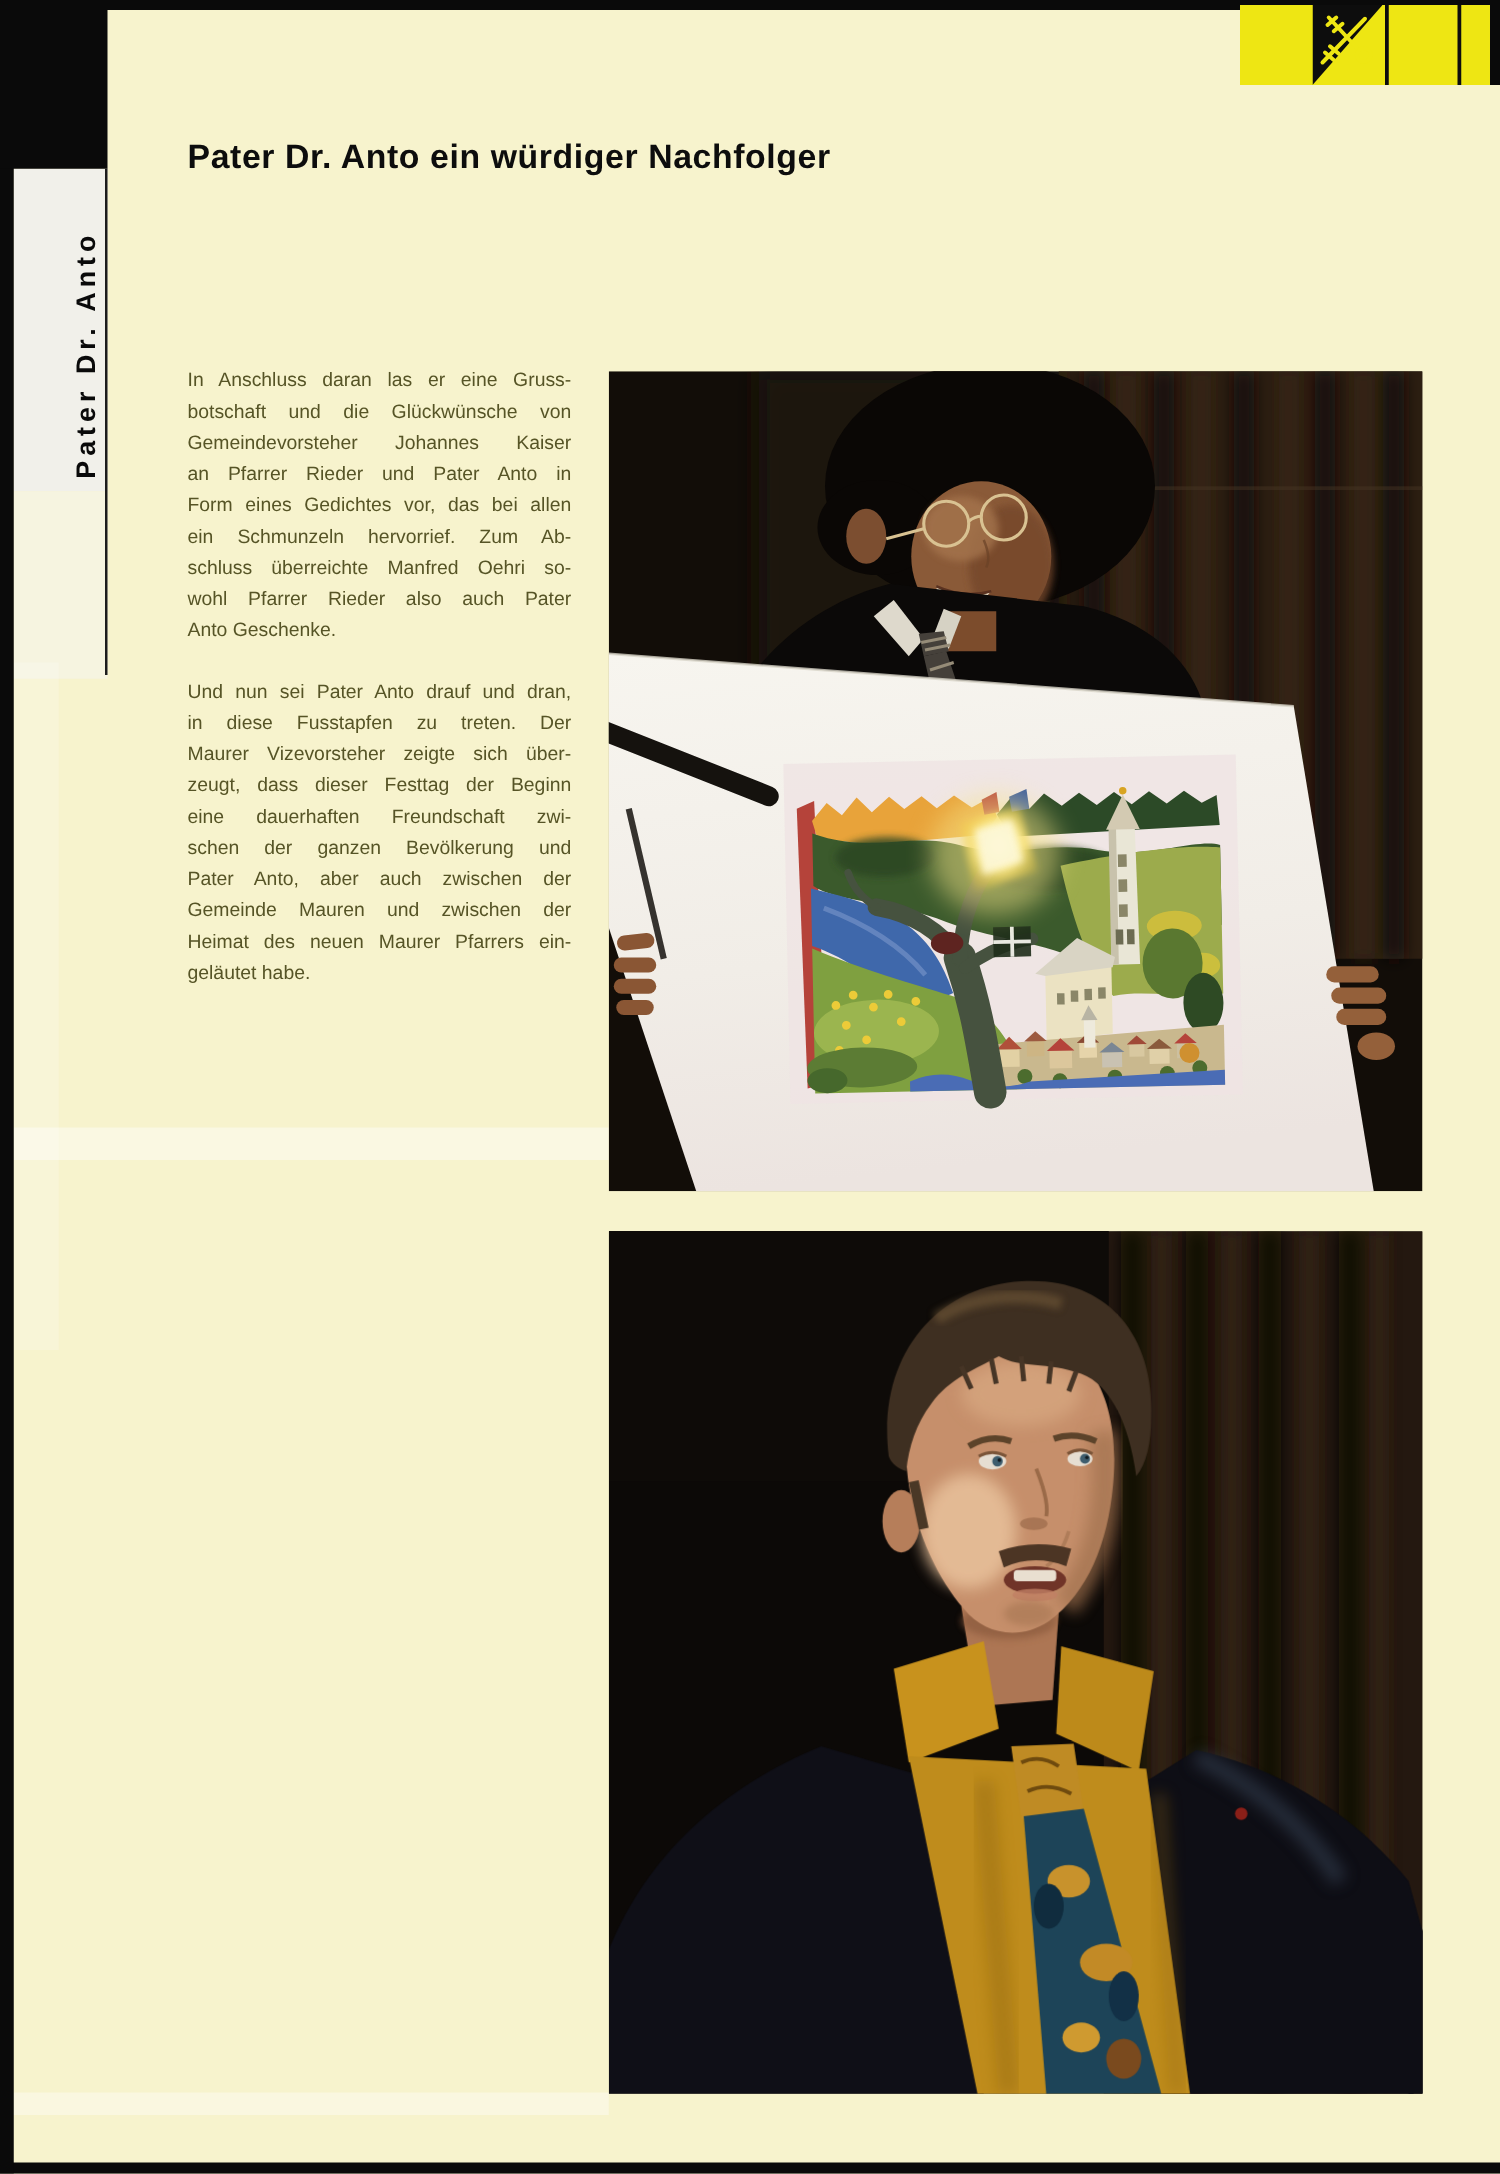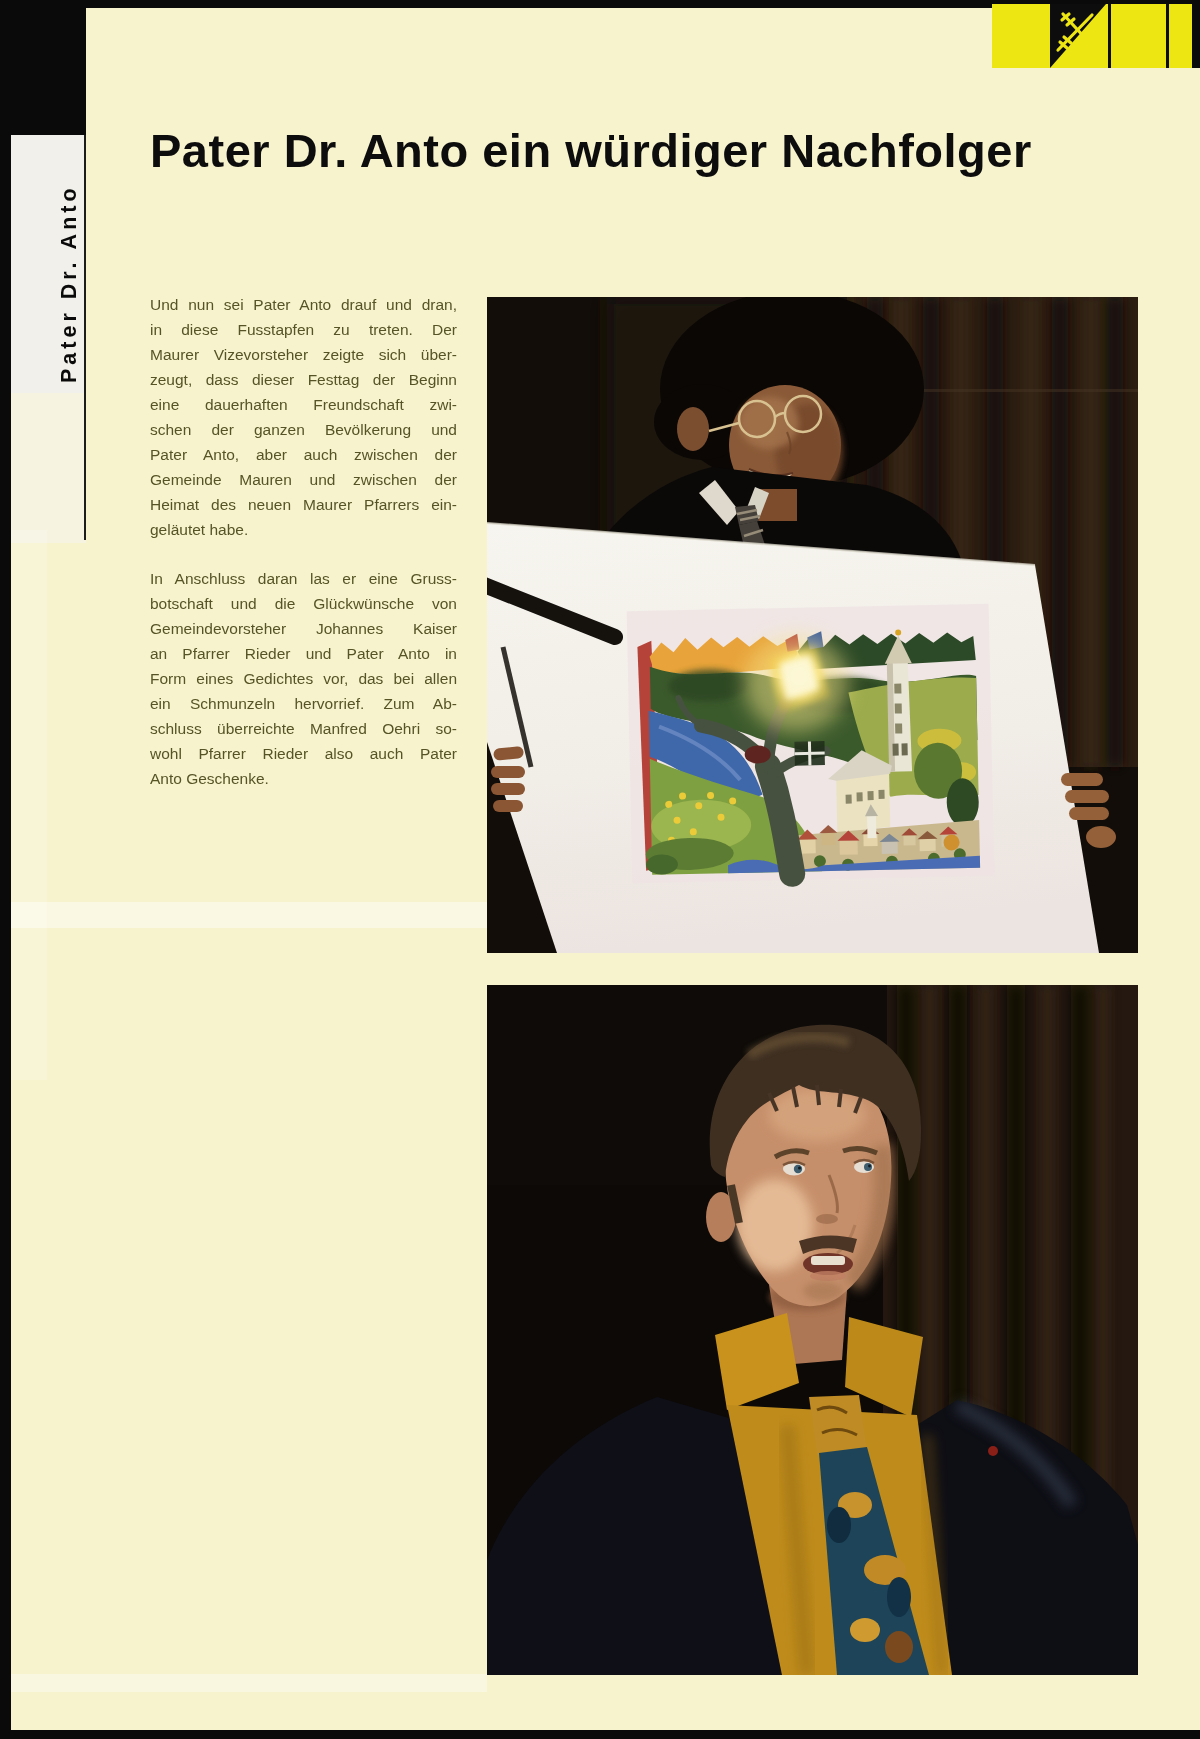--- a/index.html
+++ b/index.html
@@ -43,21 +43,21 @@
 
   
   .tab{position:absolute;left:992px;top:4px;width:200px;height:64px;background:var(--accent);}
   .tab .tri{position:absolute;left:58px;top:0;width:56px;height:64px;}
   .tab .div1{position:absolute;left:116px;top:0;width:3px;height:64px;background:#0d0d0d;}
   .tab .div2{position:absolute;left:174px;top:0;width:3px;height:64px;background:#0d0d0d;}
 
   
   .title{
     position:absolute;left:150px;top:92px;width:980px;
-    font-size:47px;font-weight:bold;letter-spacing:.5px;
+    font-size:27px;font-weight:bold;letter-spacing:.5px;
     color:var(--title-ink);
     white-space:nowrap;
   }
 
   
   .text-column{position:absolute;left:150px;top:292px;width:307px;color:var(--body-ink);}
   .para{font-size:15.5px;line-height:25px;}
   .para + .para{margin-top:24px;}
   .para:nth-child(3){margin-top:195px;}
   .line{text-align:justify;text-align-last:justify;}
@@ -102,41 +102,41 @@
     <div class="div1"></div>
     <div class="div2"></div>
   </div>
 
   <div class="side-label">Pater Dr. Anto</div>
 
   <h1 class="title">Pater Dr. Anto ein würdiger Nachfolger</h1>
 
   <div class="text-column">
       <div class="para">
+        <div class="line">In Anschluss daran las er eine Gruss-</div>
+        <div class="line">botschaft und die Glückwünsche von</div>
+        <div class="line">Gemeindevorsteher Johannes Kaiser</div>
+        <div class="line">an Pfarrer Rieder und Pater Anto in</div>
+        <div class="line">Form eines Gedichtes vor, das bei allen</div>
+        <div class="line">ein Schmunzeln hervorrief. Zum Ab-</div>
+        <div class="line">schluss überreichte Manfred Oehri so-</div>
+        <div class="line">wohl Pfarrer Rieder also auch Pater</div>
+        <div class="line last">Anto Geschenke.</div>
+      </div>
+      <div class="para">
         <div class="line">Und nun sei Pater Anto drauf und dran,</div>
         <div class="line">in diese Fusstapfen zu treten. Der</div>
         <div class="line">Maurer Vizevorsteher zeigte sich über-</div>
         <div class="line">zeugt, dass dieser Festtag der Beginn</div>
         <div class="line">eine dauerhaften Freundschaft zwi-</div>
         <div class="line">schen der ganzen Bevölkerung und</div>
         <div class="line">Pater Anto, aber auch zwischen der</div>
         <div class="line">Gemeinde Mauren und zwischen der</div>
         <div class="line">Heimat des neuen Maurer Pfarrers ein-</div>
         <div class="line last">geläutet habe.</div>
-      </div>
-      <div class="para">
-        <div class="line">In Anschluss daran las er eine Gruss-</div>
-        <div class="line">botschaft und die Glückwünsche von</div>
-        <div class="line">Gemeindevorsteher Johannes Kaiser</div>
-        <div class="line">an Pfarrer Rieder und Pater Anto in</div>
-        <div class="line">Form eines Gedichtes vor, das bei allen</div>
-        <div class="line">ein Schmunzeln hervorrief. Zum Ab-</div>
-        <div class="line">schluss überreichte Manfred Oehri so-</div>
-        <div class="line">wohl Pfarrer Rieder also auch Pater</div>
-        <div class="line last">Anto Geschenke.</div>
       </div>
     </div>
 
   <svg class="photo photo-1" viewBox="0 0 651 656">
     <defs>
       <filter id="b3" x="-30%" y="-30%" width="160%" height="160%">
           <feGaussianBlur stdDeviation="3"></feGaussianBlur>
         </filter>
       <filter id="b6" x="-40%" y="-40%" width="180%" height="180%">
           <feGaussianBlur stdDeviation="6"></feGaussianBlur>

